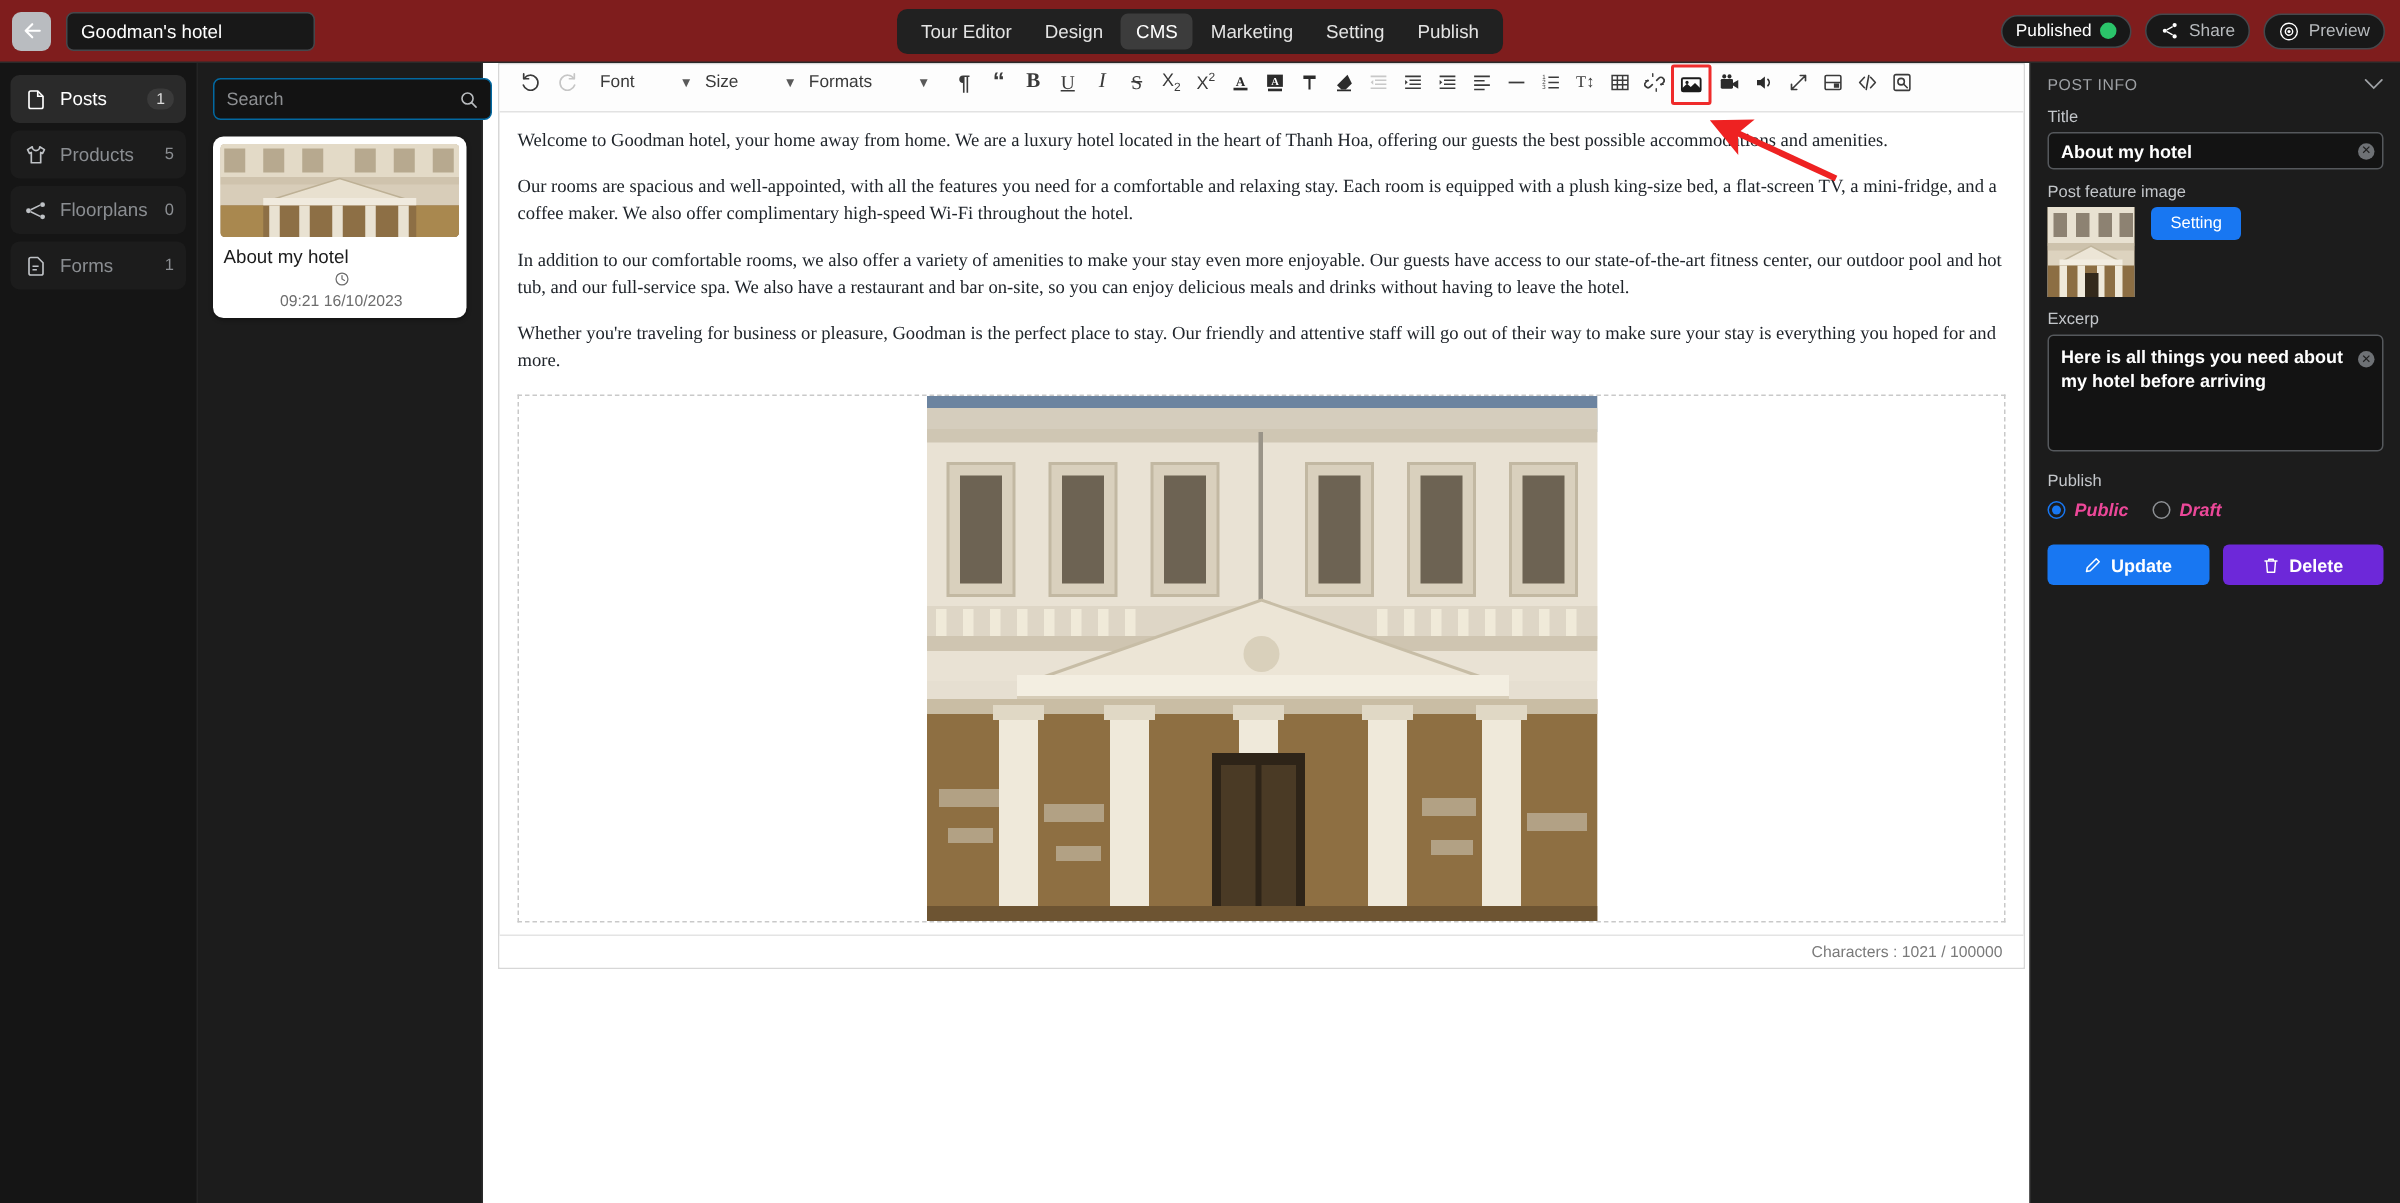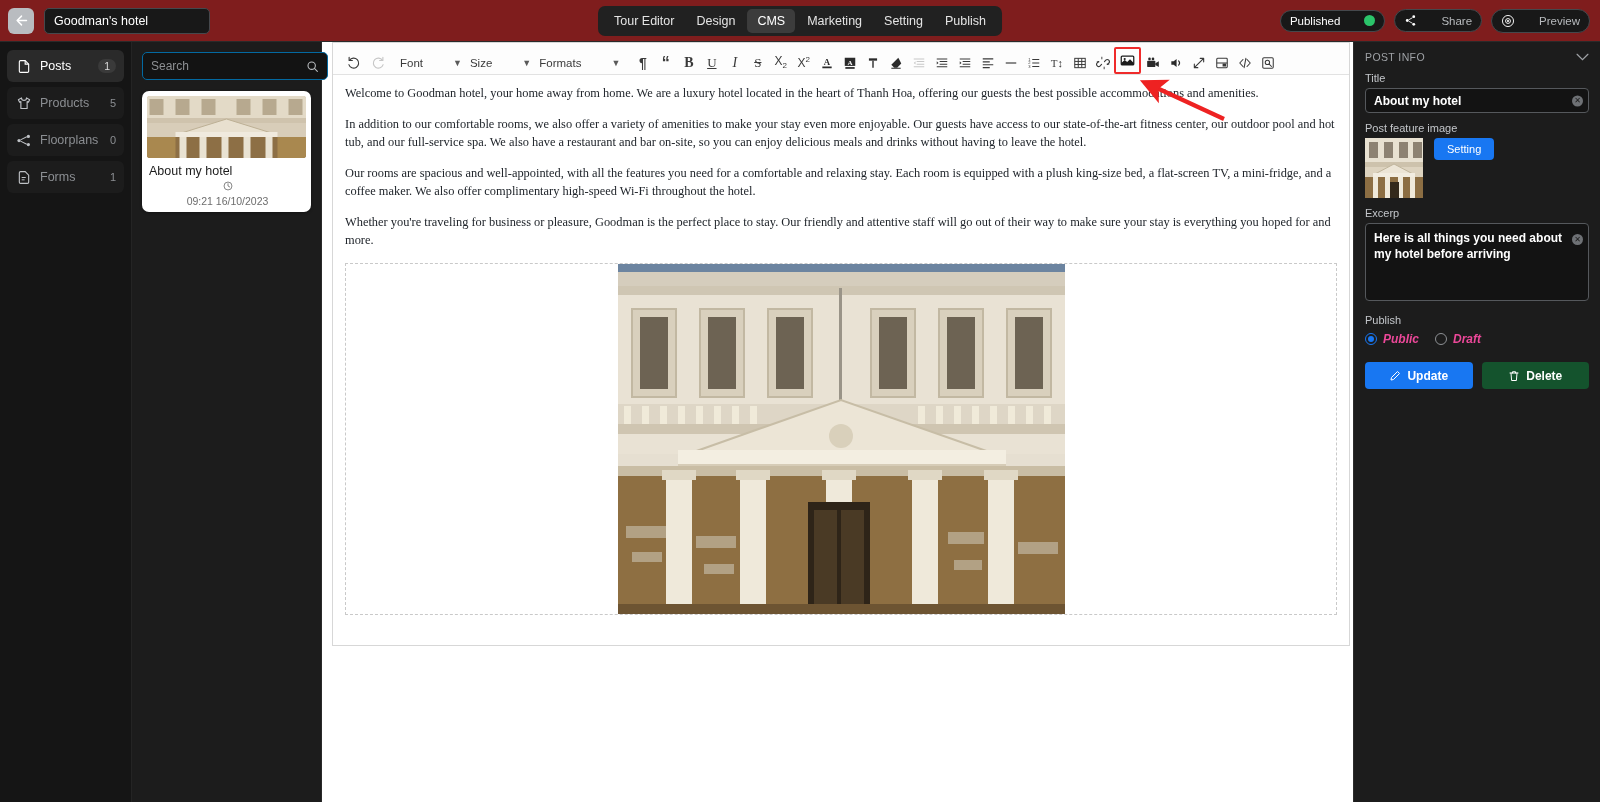--- a/index.html
+++ b/index.html
@@ -36,21 +36,21 @@
   }
   .nav-item {
     font-size: 12.5px; color: #e4e4e4; padding: 5px 10px; border-radius: 5px;
     cursor: pointer; white-space: nowrap; font-weight: 500;
   }
   .nav-item.active { background: #3c3c3c; color: #fff; }
   .top-right {
     position: absolute; right: 10px; display: flex; align-items: center; gap: 9px;
   }
   .pill {
-    display: flex; align-items: center; gap: 24px;
+    display: flex; align-items: center; gap: 6px;
     border: 1px solid #45484c; border-radius: 20px;
     padding: 4px 9px; font-size: 11.5px; color: #b7babd; cursor: pointer;
     background: #181818;
   }
   .pill.published { color: #fff; }
   .dot-green { width: 11px; height: 11px; border-radius: 50%; background: #2bc46a; }
 
   
   .leftnav {
     position: absolute; top: 42px; left: 0; width: 132px; height: 760px;
@@ -103,21 +103,21 @@
     display: flex; align-items: center; gap: 4px; flex-direction: column;
   }
 
   
   .editor {
     position: absolute; top: 42px; left: 332px; width: 1018px; height: 604px;
     background: #fff; border: 1px solid #d7d7d7;
   }
   .toolbar {
     height: 32px; border-bottom: 1px solid #e2e2e2; background: #fdfdfd;
-    display: flex; align-items: flex-end; padding: 0 10px; gap: 0px;
+    display: flex; align-items: flex-start; padding: 0 10px; gap: 0px;
   }
   .tb {
     min-width: 23px; height: 23px; display: flex; align-items: center;
     justify-content: center; cursor: pointer; color: #3a3a3a; font-size: 12.5px;
     border-radius: 3px; position: relative;
   }
   .tb.dim { color: #c6c6c6; cursor: default; }
   .tb.highlight { border: 2.5px solid #ef2b2b; border-radius: 2px; width: 27px; height: 27px; }
   .tb-select {
     display: flex; align-items: center; justify-content: space-between;
@@ -192,21 +192,21 @@
   .rdot.on::after { content:""; width: 6px; height: 6px; border-radius: 50%; background: #1877f2; }
   .radio span { font-size: 12px; color: #ec4899; font-weight: bold; font-style: italic; }
   .btn-row { display: flex; gap: 9px; }
   .act-btn {
     flex: 1; height: 27px; border: none; border-radius: 4px; color: #fff;
     font-size: 12px; cursor: pointer; display: flex; align-items: center;
     justify-content: center; gap: 6px; font-family: "Liberation Sans", sans-serif;
     font-weight: bold;
   }
   .act-btn.update { background: #1877f2; }
-  .act-btn.delete { background: #14532d; justify-content: center; }
+  .act-btn.delete { background: #6d28d9; justify-content: center; }
 
   
   .arrow-overlay { position: absolute; top: 0; left: 0; width: 1600px; height: 802px; pointer-events: none; }
 </style>
 </head>
 <body>
 
 <div class="app">
 
   <div class="topbar">
@@ -521,22 +521,22 @@
         <svg width="14" height="14" viewBox="0 0 24 24">
             <rect x="3" y="3" width="18" height="18" rx="2" fill="none" stroke="#3a3a3a" stroke-width="1.8"></rect>
             <circle cx="11" cy="11" r="3.7" fill="none" stroke="#3a3a3a" stroke-width="1.8"></circle>
             <path d="M14 14l4 4" stroke="#3a3a3a" stroke-width="1.8" stroke-linecap="round"></path>
           </svg>
       </div>
     </div>
 
     <div class="doc">
       <p class="squig">Welcome to Goodman hotel, your home away from home. We are a luxury hotel located in the heart of  Thanh Hoa, offering our guests the best possible accommodations and amenities.</p>
+      <p class="squig">Our rooms are spacious and well-appointed, with all the features you need for a comfortable and relaxing stay. Each room is equipped with a plush king-size bed, a flat-screen TV, a mini-fridge, and a coffee maker. We also offer complimentary high-speed Wi-Fi throughout the hotel.</p>
       <p class="squig">In addition to our comfortable rooms, we also offer a variety of amenities to make your stay even more enjoyable. Our guests have access to our state-of-the-art fitness center, our outdoor pool and hot tub, and our full-service spa. We also have a restaurant and bar on-site, so you can enjoy delicious meals and drinks without having to leave the hotel.</p>
-      <p class="squig">Our rooms are spacious and well-appointed, with all the features you need for a comfortable and relaxing stay. Each room is equipped with a plush king-size bed, a flat-screen TV, a mini-fridge, and a coffee maker. We also offer complimentary high-speed Wi-Fi throughout the hotel.</p>
       <p class="squig">Whether you're traveling for business or pleasure, Goodman is the perfect place to stay. Our friendly and attentive staff will go out of their way to make sure your stay is everything you hoped for and more.</p>
 
       <div class="img-block">
         <svg class="hotel-img" viewBox="0 0 447 350" preserveAspectRatio="none">
           <rect width="447" height="350" fill="#e6dfd1"></rect>
           <rect x="0" y="0" width="447" height="24" fill="#6c84a0"></rect>
 
           <rect x="0" y="8" width="447" height="182" fill="#e9e2d4"></rect>
           <rect x="0" y="8" width="447" height="14" fill="#d5cdbd"></rect>
           <rect x="0" y="22" width="447" height="9" fill="#cfc6b3"></rect>
@@ -611,20 +611,23 @@
               <rect x="86" y="300" width="30" height="10"></rect>
             <rect x="330" y="268" width="36" height="12"></rect>
               <rect x="336" y="296" width="28" height="10"></rect>
             <rect x="400" y="278" width="40" height="12"></rect>
           </g>
           <rect x="0" y="340" width="447" height="10" fill="#6d5432"></rect>
         </svg>
       </div>
     </div>
 
+    <div class="statusbar">
+      <span>Characters : 1021 / 100000</span>
+    </div>
   </div>
 
   <div class="rightpanel">
     <div class="rp-head">
       <span>POST INFO</span>
       <span>
         <svg width="13" height="8" viewBox="0 0 24 14">
             <path d="M2 2l10 10L22 2" stroke="#9fa2a6" stroke-width="2.2" fill="none" stroke-linecap="round"></path>
           </svg>
       </span>

